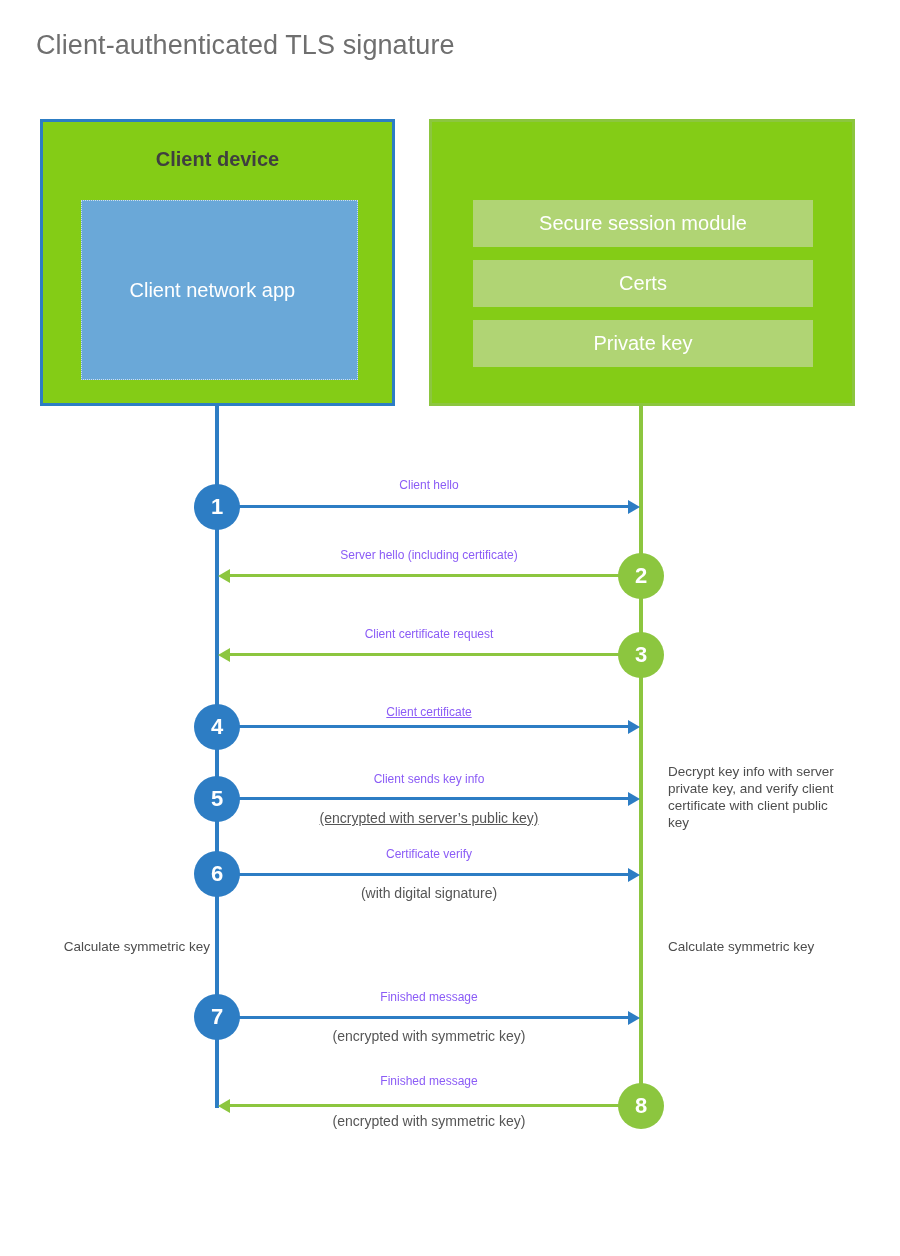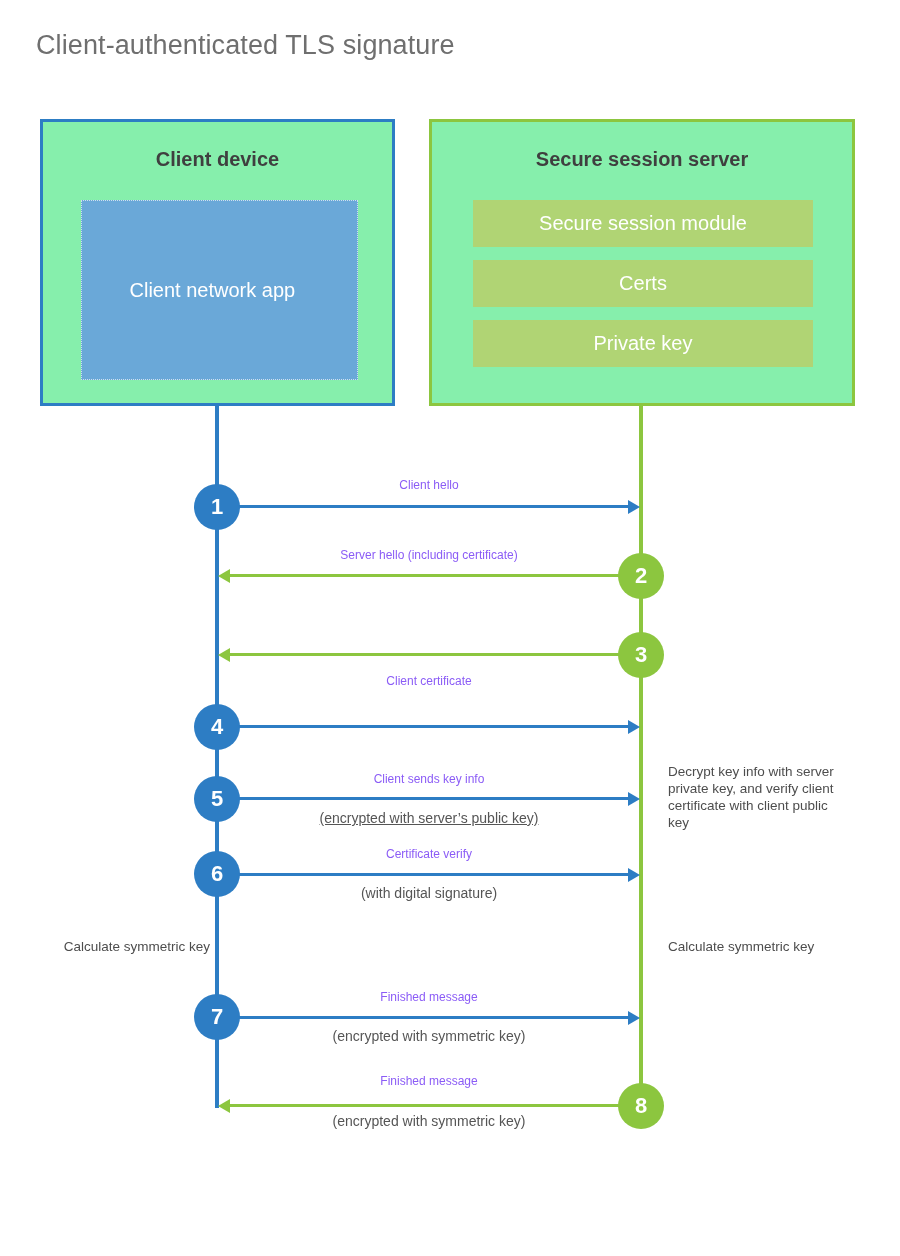--- a/index.html
+++ b/index.html
@@ -12,21 +12,21 @@
   #stage{position:absolute;inset:0;}
 
   
   .page-title{
     position:absolute;left:36px;top:30px;
     font-size:27px;font-weight:300;color:#6f6f6f;
     letter-spacing:.1px;white-space:nowrap;
   }
 
   
-  .actor-box{position:absolute;background:#86efac;box-sizing:border-box;}
+  .actor-box{position:absolute;background:#84cc16;box-sizing:border-box;}
   .actor-box.client{left:40px;top:119px;width:355px;height:287px;border:3px solid #2d7dc4;}
   .actor-box.server{left:429px;top:119px;width:426px;height:287px;border:3px solid #8cc63f;}
 
   .actor-title{
     position:absolute;left:0;right:0;top:26px;
     text-align:center;font-size:20px;font-weight:bold;color:#3f3f3f;
   }
 
   
   .client-app{
@@ -98,21 +98,20 @@
   <div class="page-title">Client-authenticated TLS signature</div>
 
   <div class="actor-box client">
     <div class="actor-title">Client device</div>
     <div class="client-app">
       <span>Client network app</span>
     </div>
   </div>
 
   <div class="actor-box server">
-    <div class="actor-title">Secure session server</div>
     <div class="server-bars">
       <div class="server-bar">Secure session module</div>
       <div class="server-bar">Certs</div>
       <div class="server-bar">Private key</div>
     </div>
   </div>
 
   <div class="lifeline client"></div>
   <div class="lifeline server"></div>
 
@@ -121,26 +120,27 @@
       <i class="head"></i>
     </div>
   <div class="step-circle blue" style="top:484px;">1</div>
 
   <div class="msg-label" style="left:217px;top:548px;width:424px;">Server hello (including certificate)</div>
   <div class="arrow green to-left" style="left:229px;top:574px;width:412px;">
       <i class="head"></i>
     </div>
   <div class="step-circle green" style="top:553px;">2</div>
 
+  <div class="msg-label" style="left:217px;top:627px;width:424px;">Client certificate request</div>
   <div class="arrow green to-left" style="left:229px;top:653px;width:412px;">
       <i class="head"></i>
     </div>
   <div class="step-circle green" style="top:632px;">3</div>
 
-  <div class="msg-label" style="left:217px;top:674px;width:424px;">Client certificate</div>
+  <div class="msg-label" style="left:217px;top:705px;width:424px;text-decoration:underline;">Client certificate</div>
   <div class="arrow blue to-right" style="left:217px;top:725px;width:412px;">
       <i class="head"></i>
     </div>
   <div class="step-circle blue" style="top:704px;">4</div>
 
   <div class="msg-label" style="left:217px;top:772px;width:424px;">Client sends key info</div>
   <div class="arrow blue to-right" style="left:217px;top:797px;width:412px;">
       <i class="head"></i>
     </div>
   <div class="msg-sub" style="left:217px;top:810px;width:424px;text-decoration:underline;">(encrypted with server’s public key)</div>

